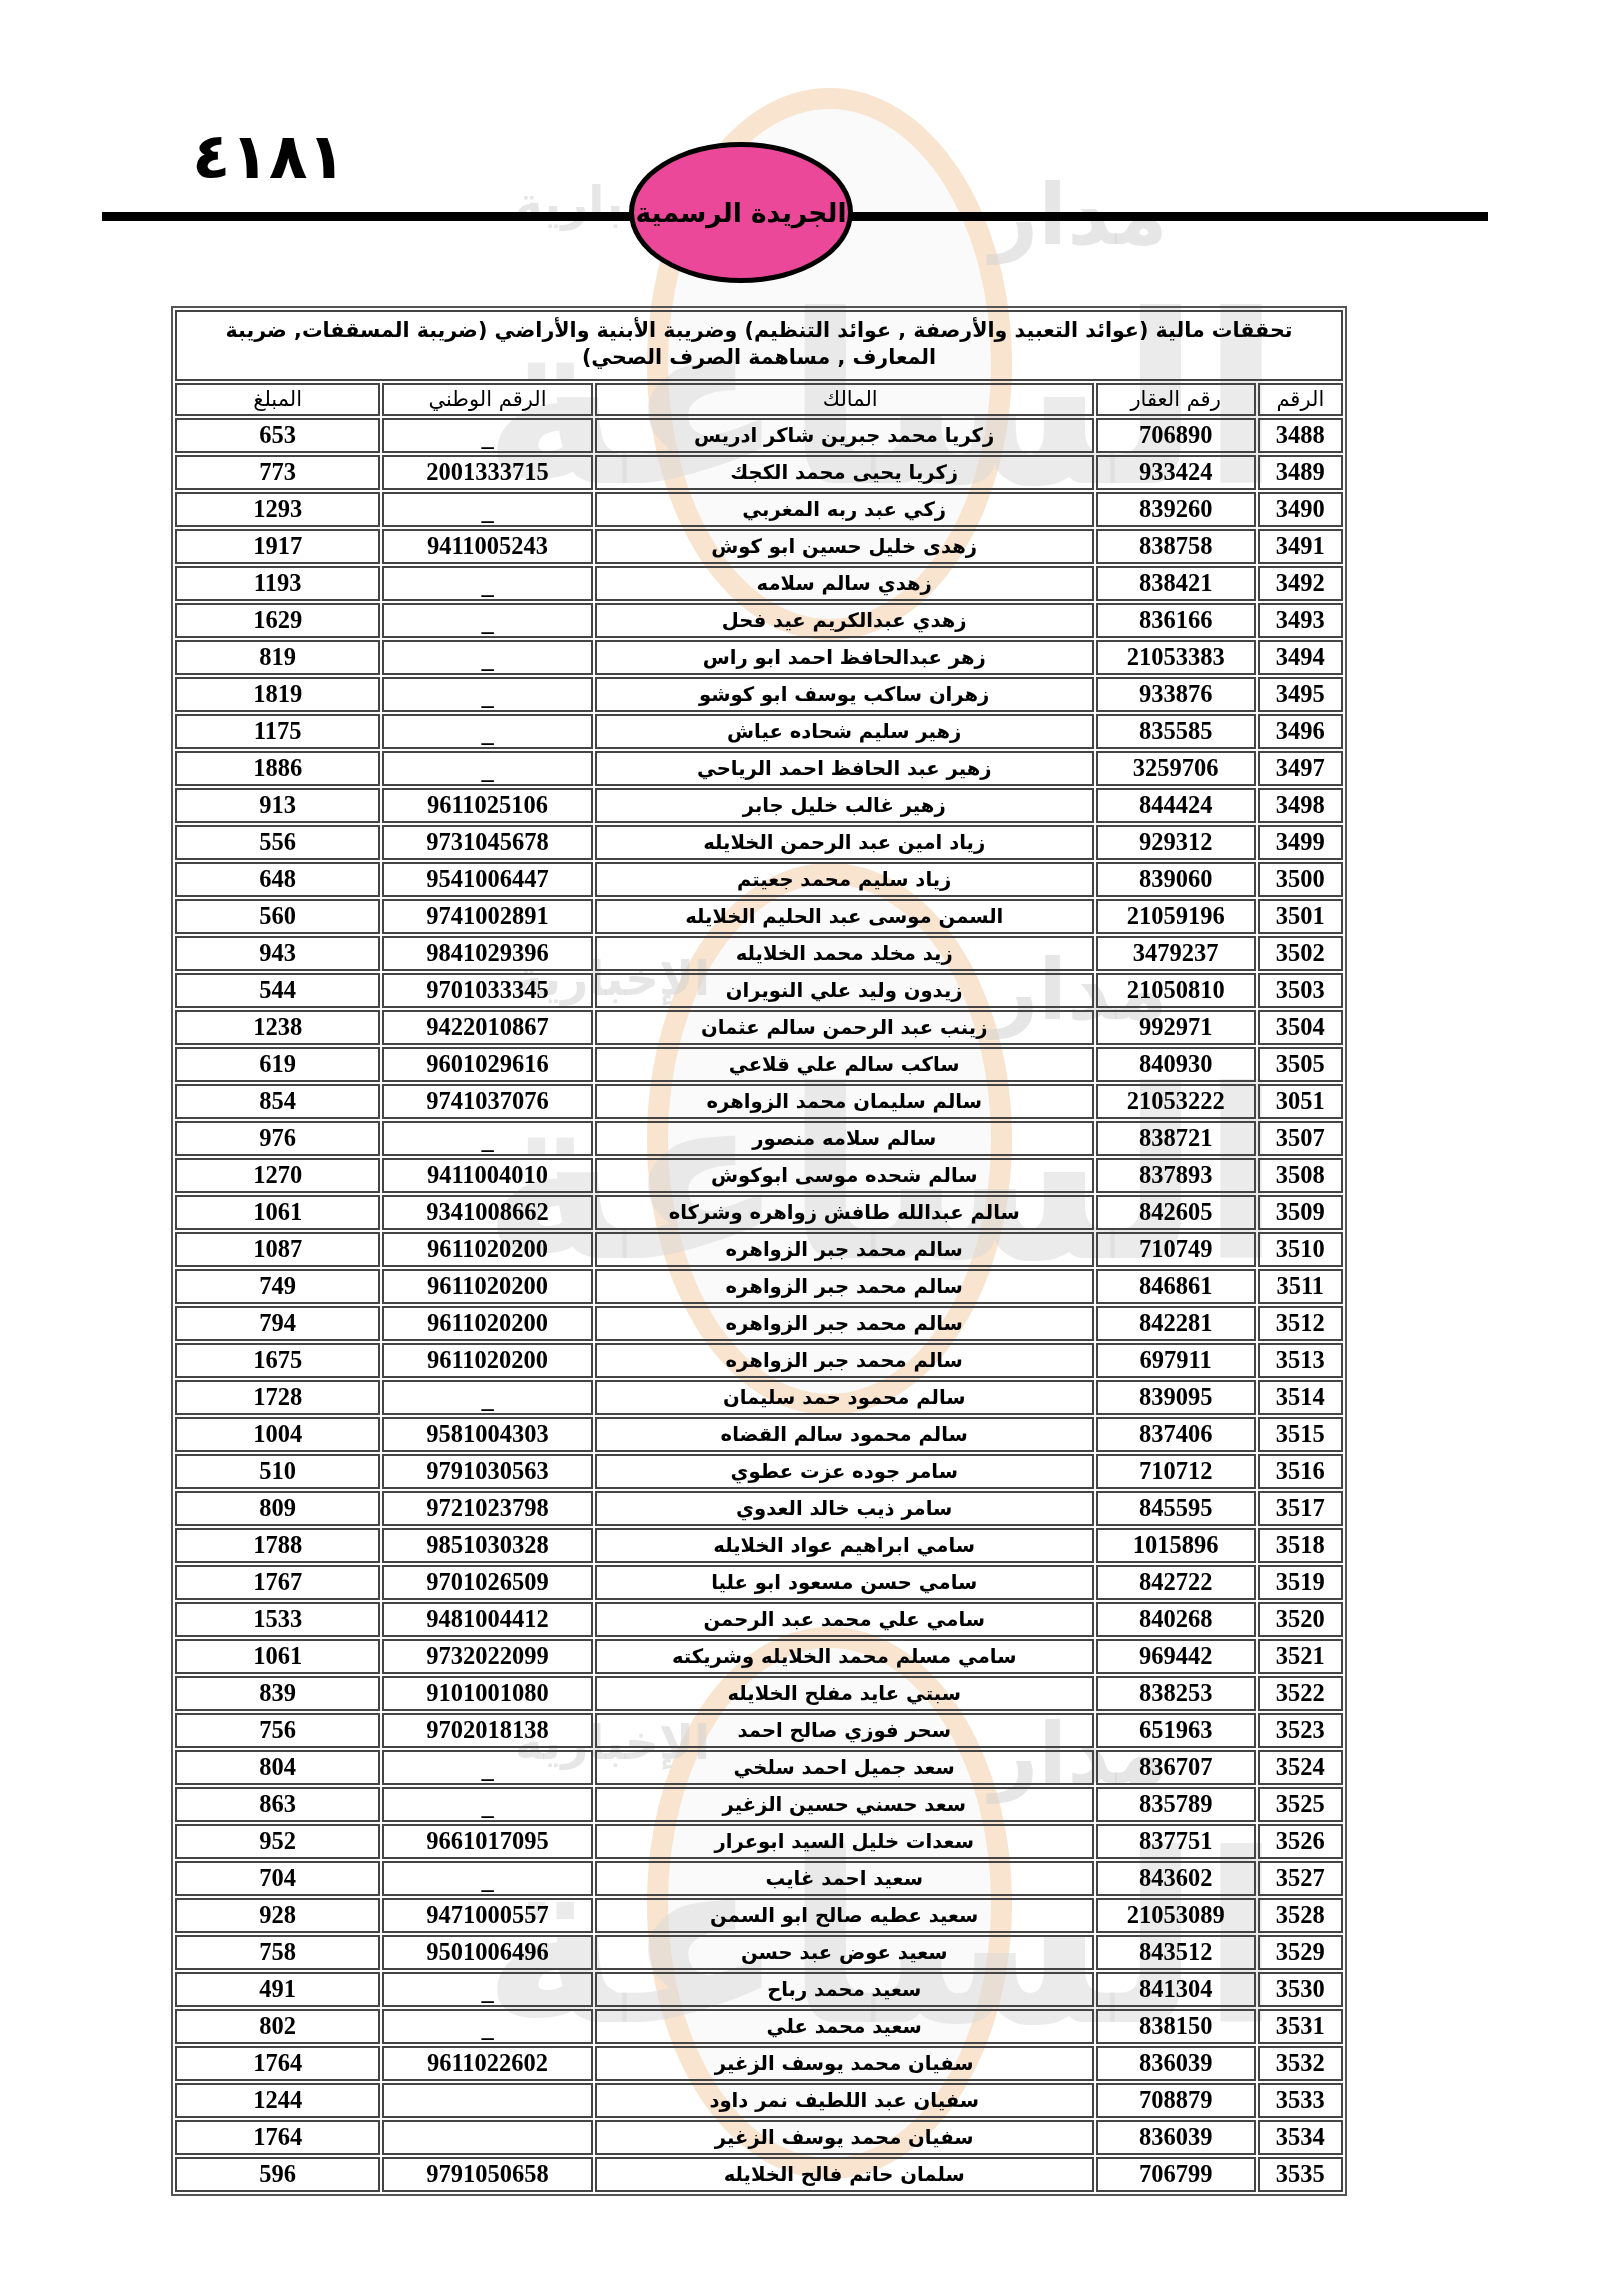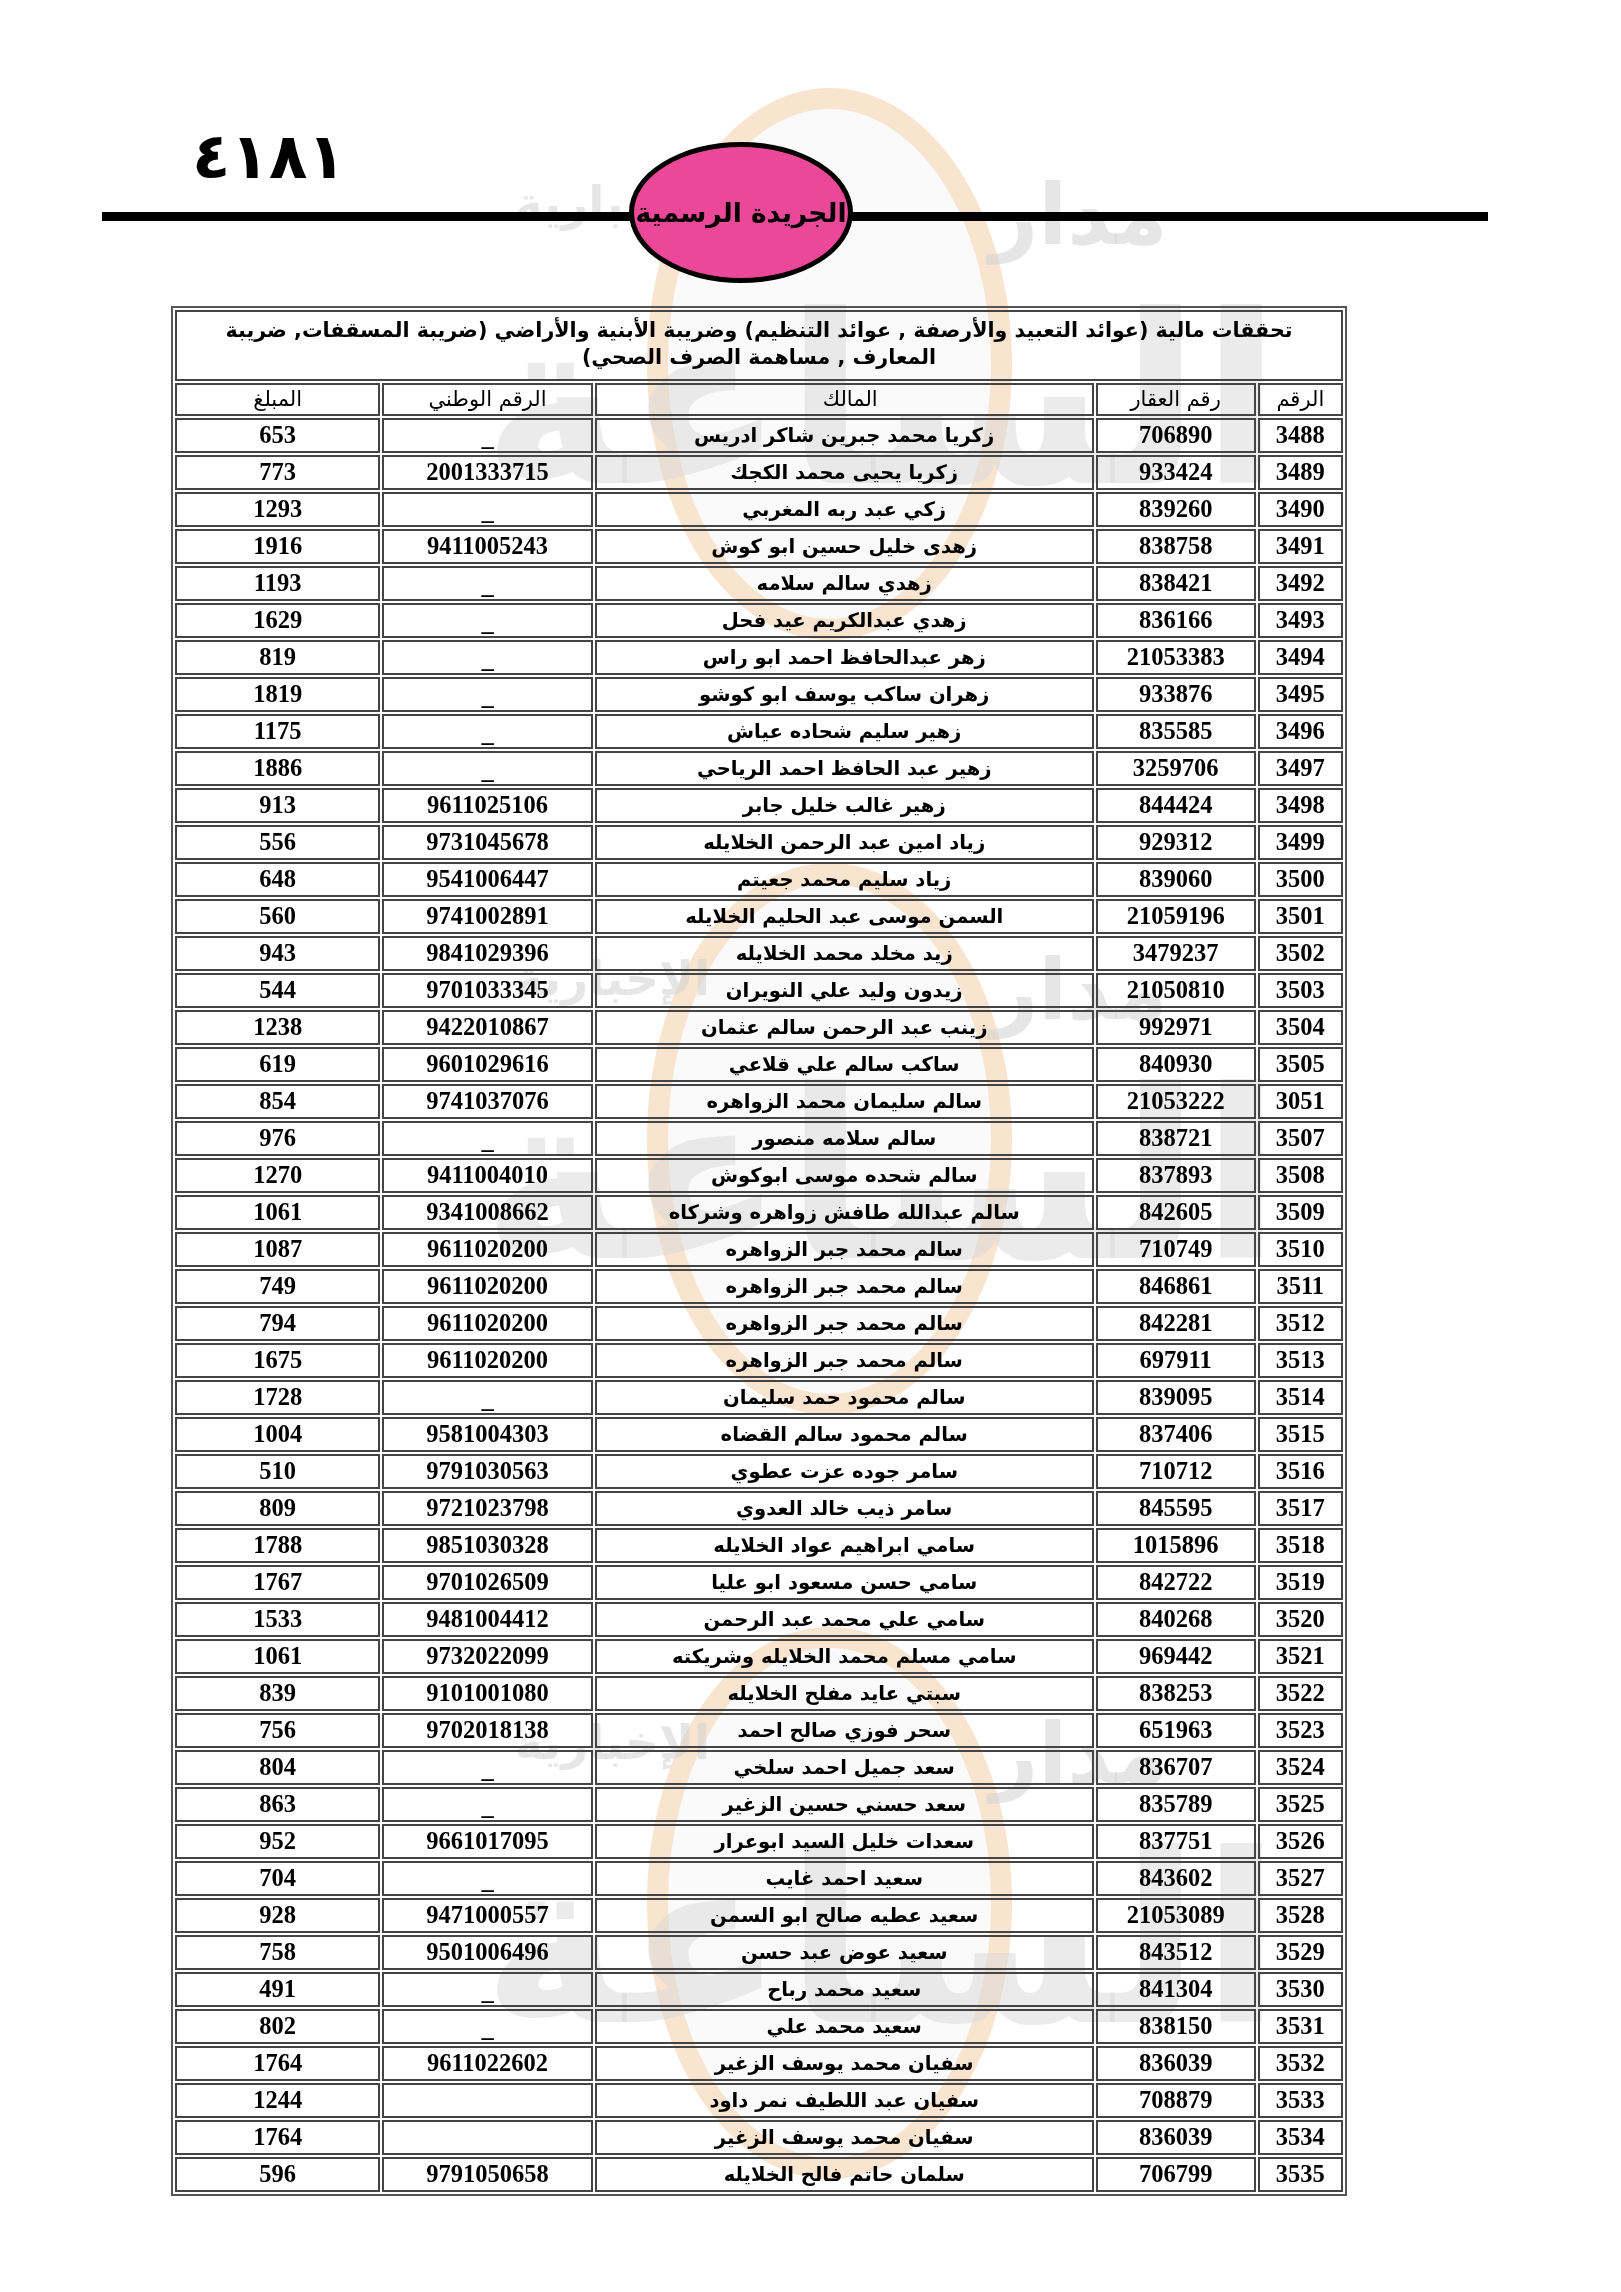--- a/index.html
+++ b/index.html
@@ -108,21 +108,21 @@
           <td>839260</td>
           <td class="name">زكي عبد ربه   المغربي</td>
           <td class="nid">_</td>
           <td>1293</td>
         </tr>
         <tr>
           <td>3491</td>
           <td>838758</td>
           <td class="name">زهدى خليل حسين ابو كوش</td>
           <td class="nid has">9411005243</td>
-          <td>1916</td>
+          <td>1917</td>
         </tr>
         <tr>
           <td>3492</td>
           <td>838421</td>
           <td class="name">زهدي سالم  سلامه</td>
           <td class="nid">_</td>
           <td>1193</td>
         </tr>
         <tr>
           <td>3493</td>

